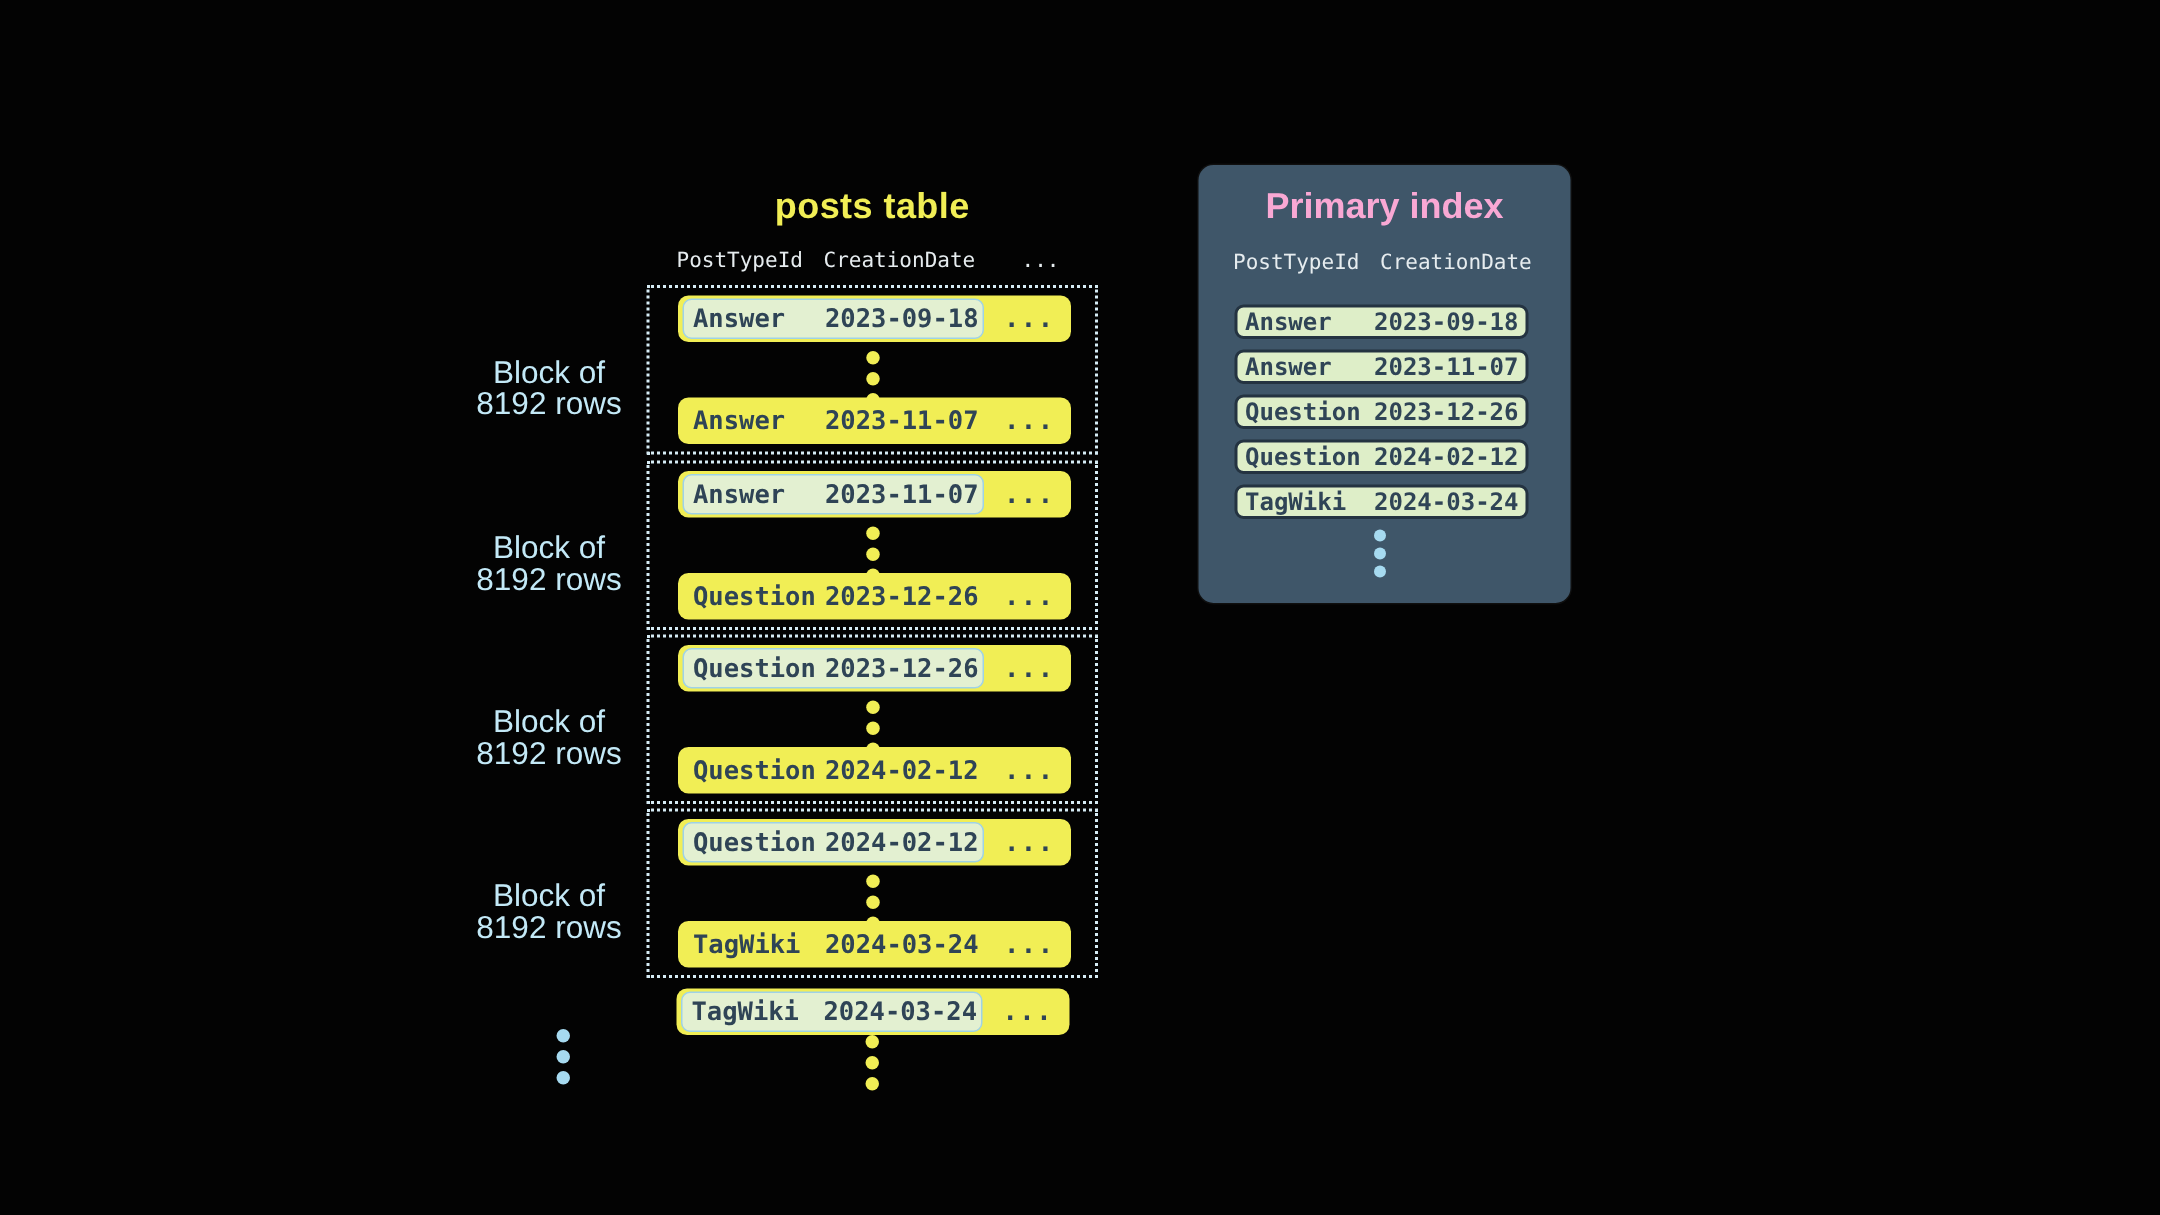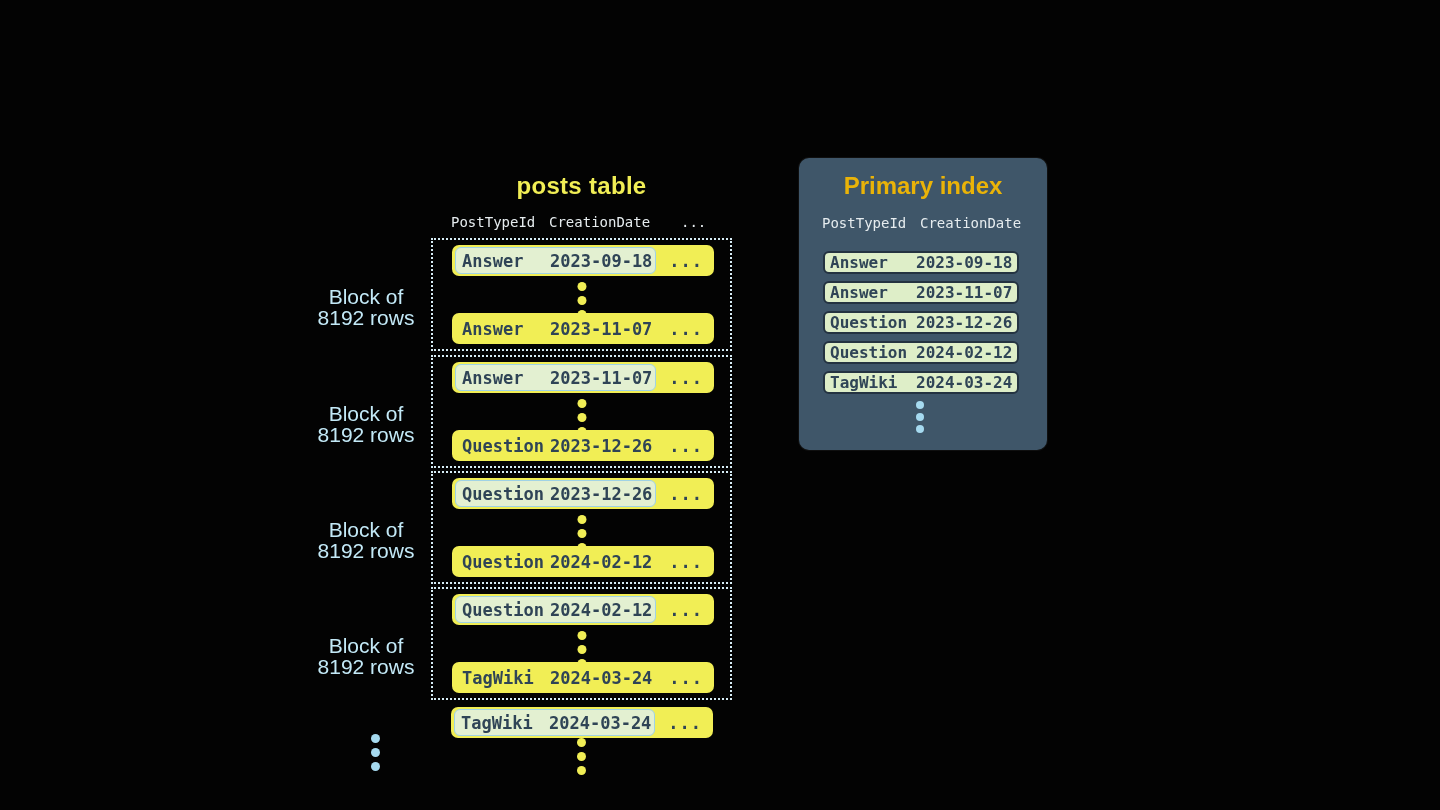--- a/index.html
+++ b/index.html
@@ -4,21 +4,21 @@
 <style>
   * { box-sizing: border-box; }
   html, body { margin: 0; padding: 0; }
   body {
     width: 1440px; height: 810px;
     background: #030303;
     font-family: "Liberation Sans", sans-serif;
     overflow: hidden;
     position: relative;
   }
-  .canvas { position: absolute; inset: 0; margin-top: 48px; }
+  .canvas { position: absolute; inset: 0; }
 
   
   .posts-title {
     position: absolute; left: 431px; top: 124px; width: 301px;
     text-align: center;
     font-size: 24px; font-weight: 600; letter-spacing: 0.3px;
     color: #f1ee55;
   }
   .posts-header {
     position: absolute; left: 431px; top: 166px; width: 301px; height: 18px;
@@ -73,21 +73,21 @@
 
   
   .panel {
     position: absolute; left: 799px; top: 110px; width: 248px; height: 292px;
     background: #3f5669; border-radius: 10px;
     box-shadow: 0 0 0 1px rgba(255,255,255,0.05);
   }
   .panel-title {
     position: absolute; left: 0; top: 14px; width: 100%;
     text-align: center; font-size: 24px; font-weight: 600;
-    color: #eab308;
+    color: #f9a8d4;
   }
   .panel-header {
     position: absolute; top: 57px; width: 100%; height: 18px;
     font-family: "DejaVu Sans Mono", monospace;
     font-size: 14px; color: #e6ecef;
   }
   .panel-header .col0 { position: absolute; left: 23px; }
   .panel-header .col1 { position: absolute; left: 121px; }
 
   .irow {

